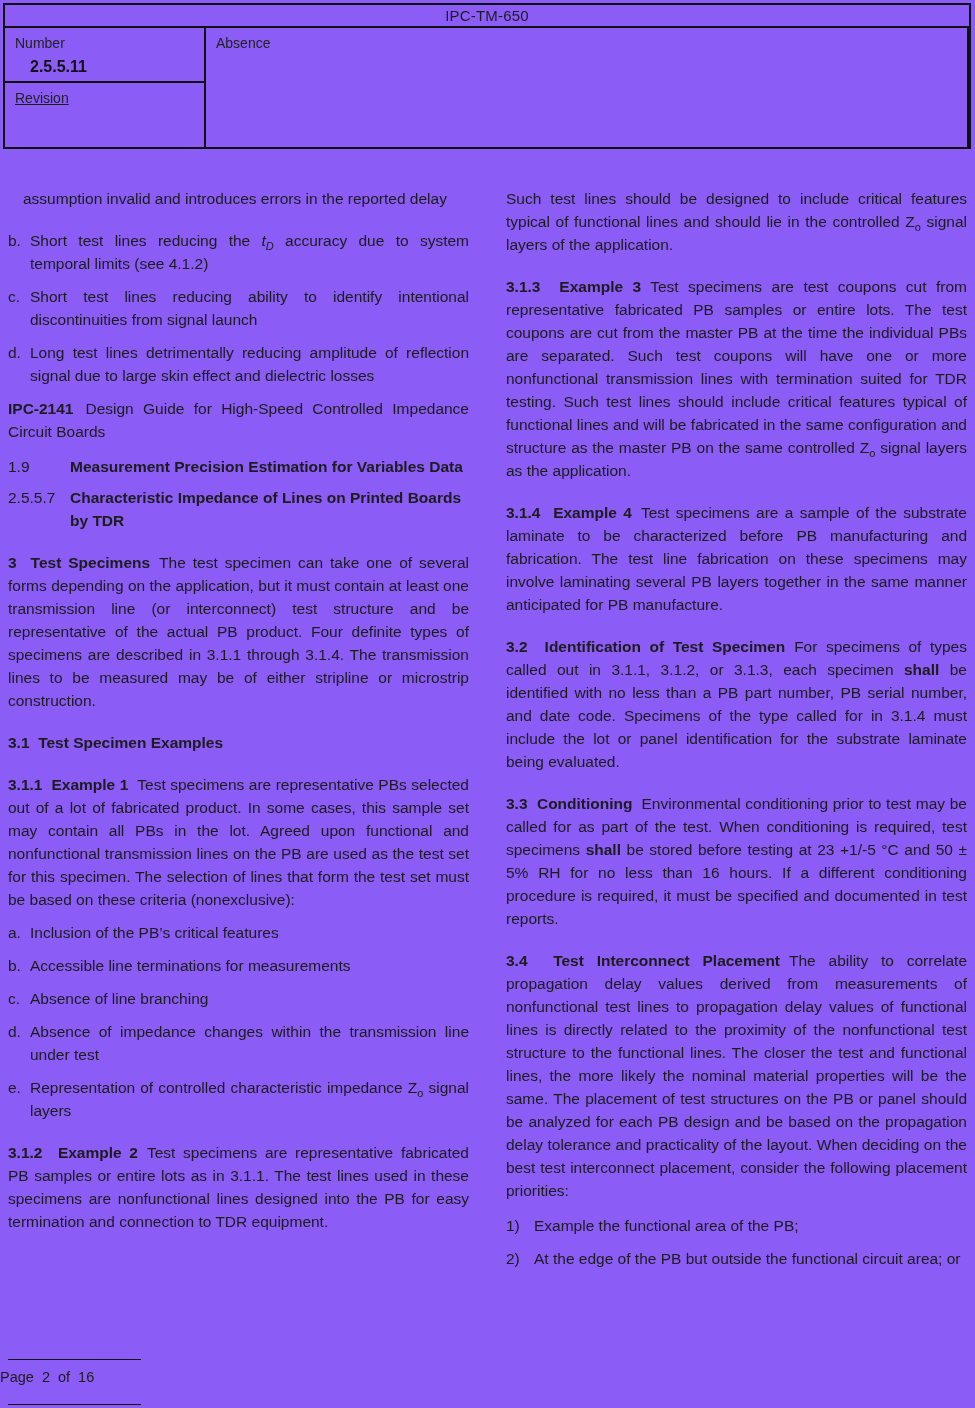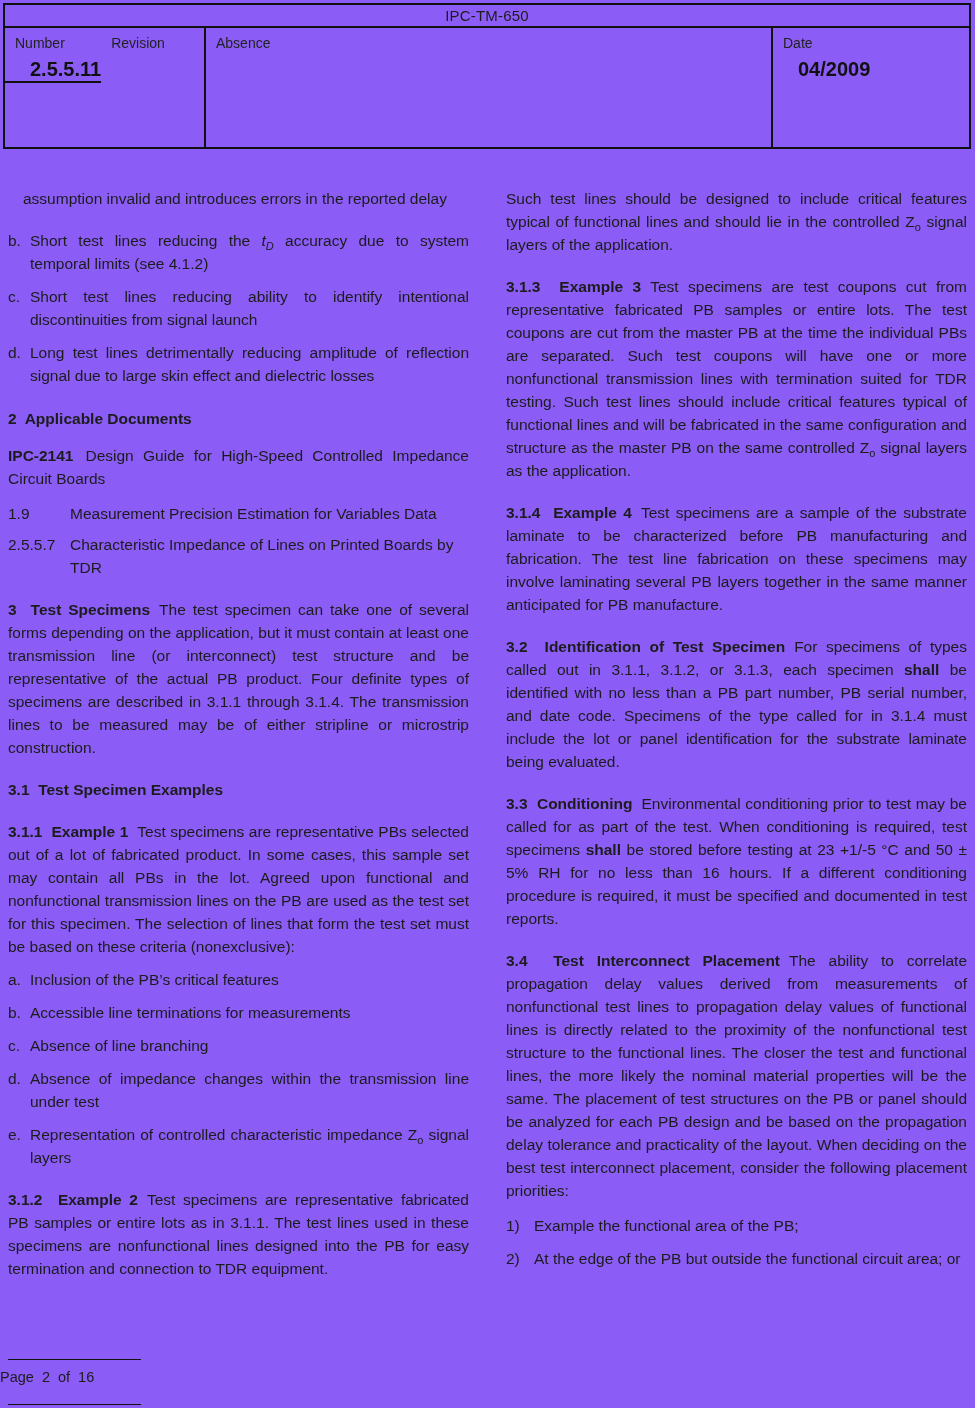--- a/index.html
+++ b/index.html
@@ -7,43 +7,43 @@
     position:relative;width:975px;height:1408px;background:#8b5cf6;
     font-family:"Liberation Sans","DejaVu Sans",sans-serif;color:#1c1c1c;
     overflow:hidden;
   }
 
   
   .hdr{position:absolute;left:3px;top:3px;width:964px;border:2px solid #111;}
   .hdr-title{height:21px;line-height:21px;text-align:center;font-size:15px;
     border-bottom:2px solid #111;letter-spacing:.2px;}
   .hdr-grid{display:flex;height:119px;}
-  .hdr-left{width:199px;border-right:2px solid #111;display:flex;flex-direction:row;}
+  .hdr-left{width:199px;border-right:2px solid #111;display:flex;flex-direction:column;}
   .hdr-number{height:55px;border-bottom:2px solid #111;padding:7px 0 0 10px;box-sizing:border-box;}
-  .hdr-revision{flex:1;padding:7px 0 0 10px;}
+  .hdr-revision{flex:1;padding:7px 0 0 10px;text-decoration:underline;}
   .hdr-subject{flex:1;border-right:2px solid #111;padding:7px 0 0 10px;}
   .hdr-date{width:186px;padding:7px 0 0 10px;}
   .hdr-label{font-size:14px;color:#222;}
-  .hdr-value{font-size:20px;font-weight:bold;margin:7px 0 0 15px;color:#111;}
+  .hdr-value{font-size:16px;font-weight:bold;margin:7px 0 0 15px;color:#111;}
 
   
   .body-cols{position:absolute;left:8px;top:187px;width:959px;display:flex;gap:37px;}
   .col{width:461px;font-size:15.5px;line-height:23px;color:#1c1c1c;}
   .par{margin:0 0 19px 0;text-align:justify;}
   .cont{margin-left:15px;}
   .h{font-weight:bold;margin:20px 0 14px 0;text-align:left;}
   .ihead{font-weight:bold;margin-right:9px;}
   .term{font-weight:bold;margin-right:12px;}
   .li{display:flex;margin:0 0 10px 0;}
   .li .lbl{width:22px;flex:none;}
   .li2 .lbl{width:28px;flex:none;}
   .li .txt{flex:1;text-align:justify;}
   .ref{display:flex;margin:0 0 8px 0;}
   .ref .num{width:62px;flex:none;}
-  .ref .txt{flex:1;text-align:left;}
+  .ref .txt{flex:1;text-align:left;font-weight:bold;}
   sub{font-size:11px;line-height:0;}
   .sp-b{margin-bottom:19px;}
 
   
   .f-rule1{position:absolute;left:8px;top:1359px;width:133px;border-top:1.5px solid #111;}
   .f-text{position:absolute;left:0;top:1369px;font-size:14.5px;word-spacing:4px;color:#1c1c1c;}
   .f-rule2{position:absolute;left:8px;top:1404px;width:133px;border-top:1.5px solid #111;}
 </style>
 </head>
 <body>
@@ -58,24 +58,20 @@
           <div class="hdr-label">Number</div>
           <div class="hdr-value">2.5.5.11</div>
         </div>
         <div class="hdr-revision">
           <div class="hdr-label">Revision</div>
         </div>
       </div>
       <div class="hdr-subject">
         <div class="hdr-label">Absence</div>
       </div>
-      <div class="hdr-date">
-        <div class="hdr-label">Date</div>
-        <div class="hdr-value">04/2009</div>
-      </div>
     </div>
   </div>
 
   <div class="body-cols">
 
     <div class="col">
 
       <p class="par cont">assumption invalid and introduces errors in the reported delay</p>
 
       <div class="li">
@@ -84,21 +80,20 @@
       </div>
       <div class="li">
         <span class="lbl">c.</span>
         <div class="txt">Short test lines reducing ability to identify intentional discontinuities from signal launch</div>
       </div>
       <div class="li">
         <span class="lbl">d.</span>
         <div class="txt">Long test lines detrimentally reducing amplitude of reflection signal due to large skin effect and dielectric losses</div>
       </div>
 
-      <p class="h">2&nbsp; Applicable Documents</p>
 
       <p class="par" style="margin-bottom:12px"><b class="term">IPC-2141</b><span>Design Guide for High-Speed Controlled Impedance Circuit Boards</span></p>
 
       <div class="ref">
         <span class="num">1.9</span>
         <div class="txt">Measurement Precision Estimation for Variables Data</div>
       </div>
       <div class="ref sp-b">
         <span class="num">2.5.5.7</span>
         <div class="txt">Characteristic Impedance of Lines on Printed Boards by TDR</div>

